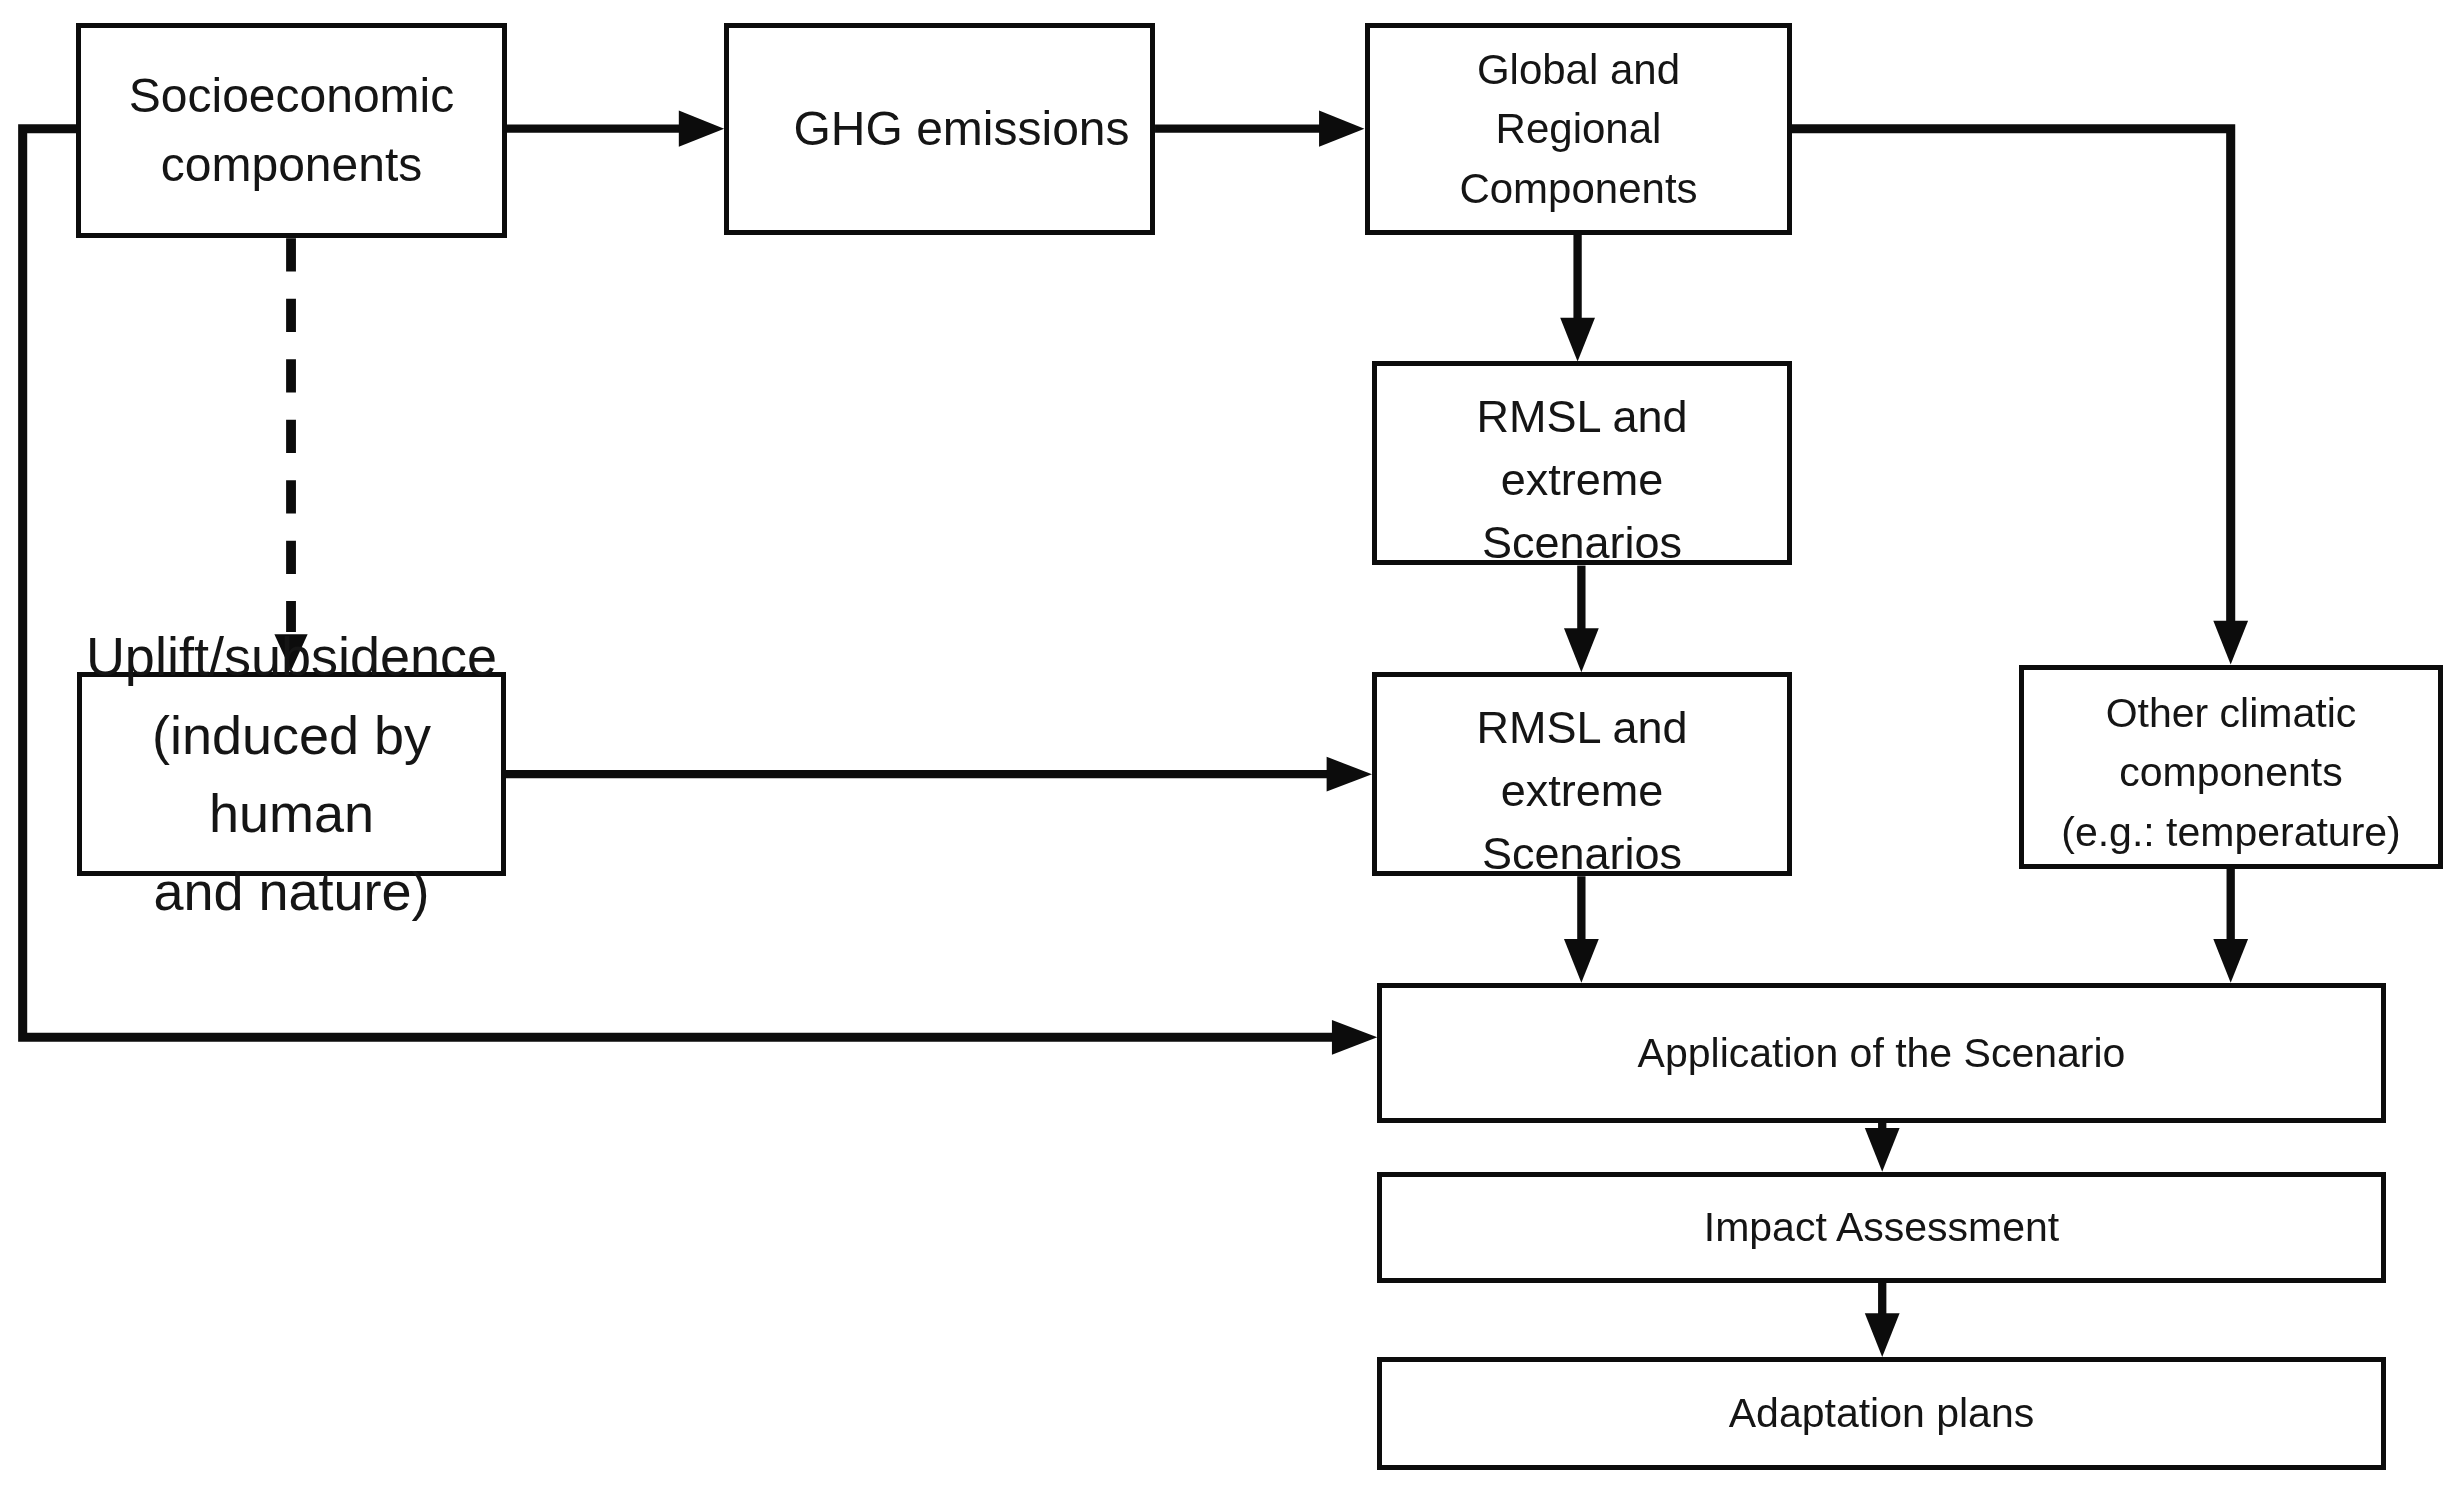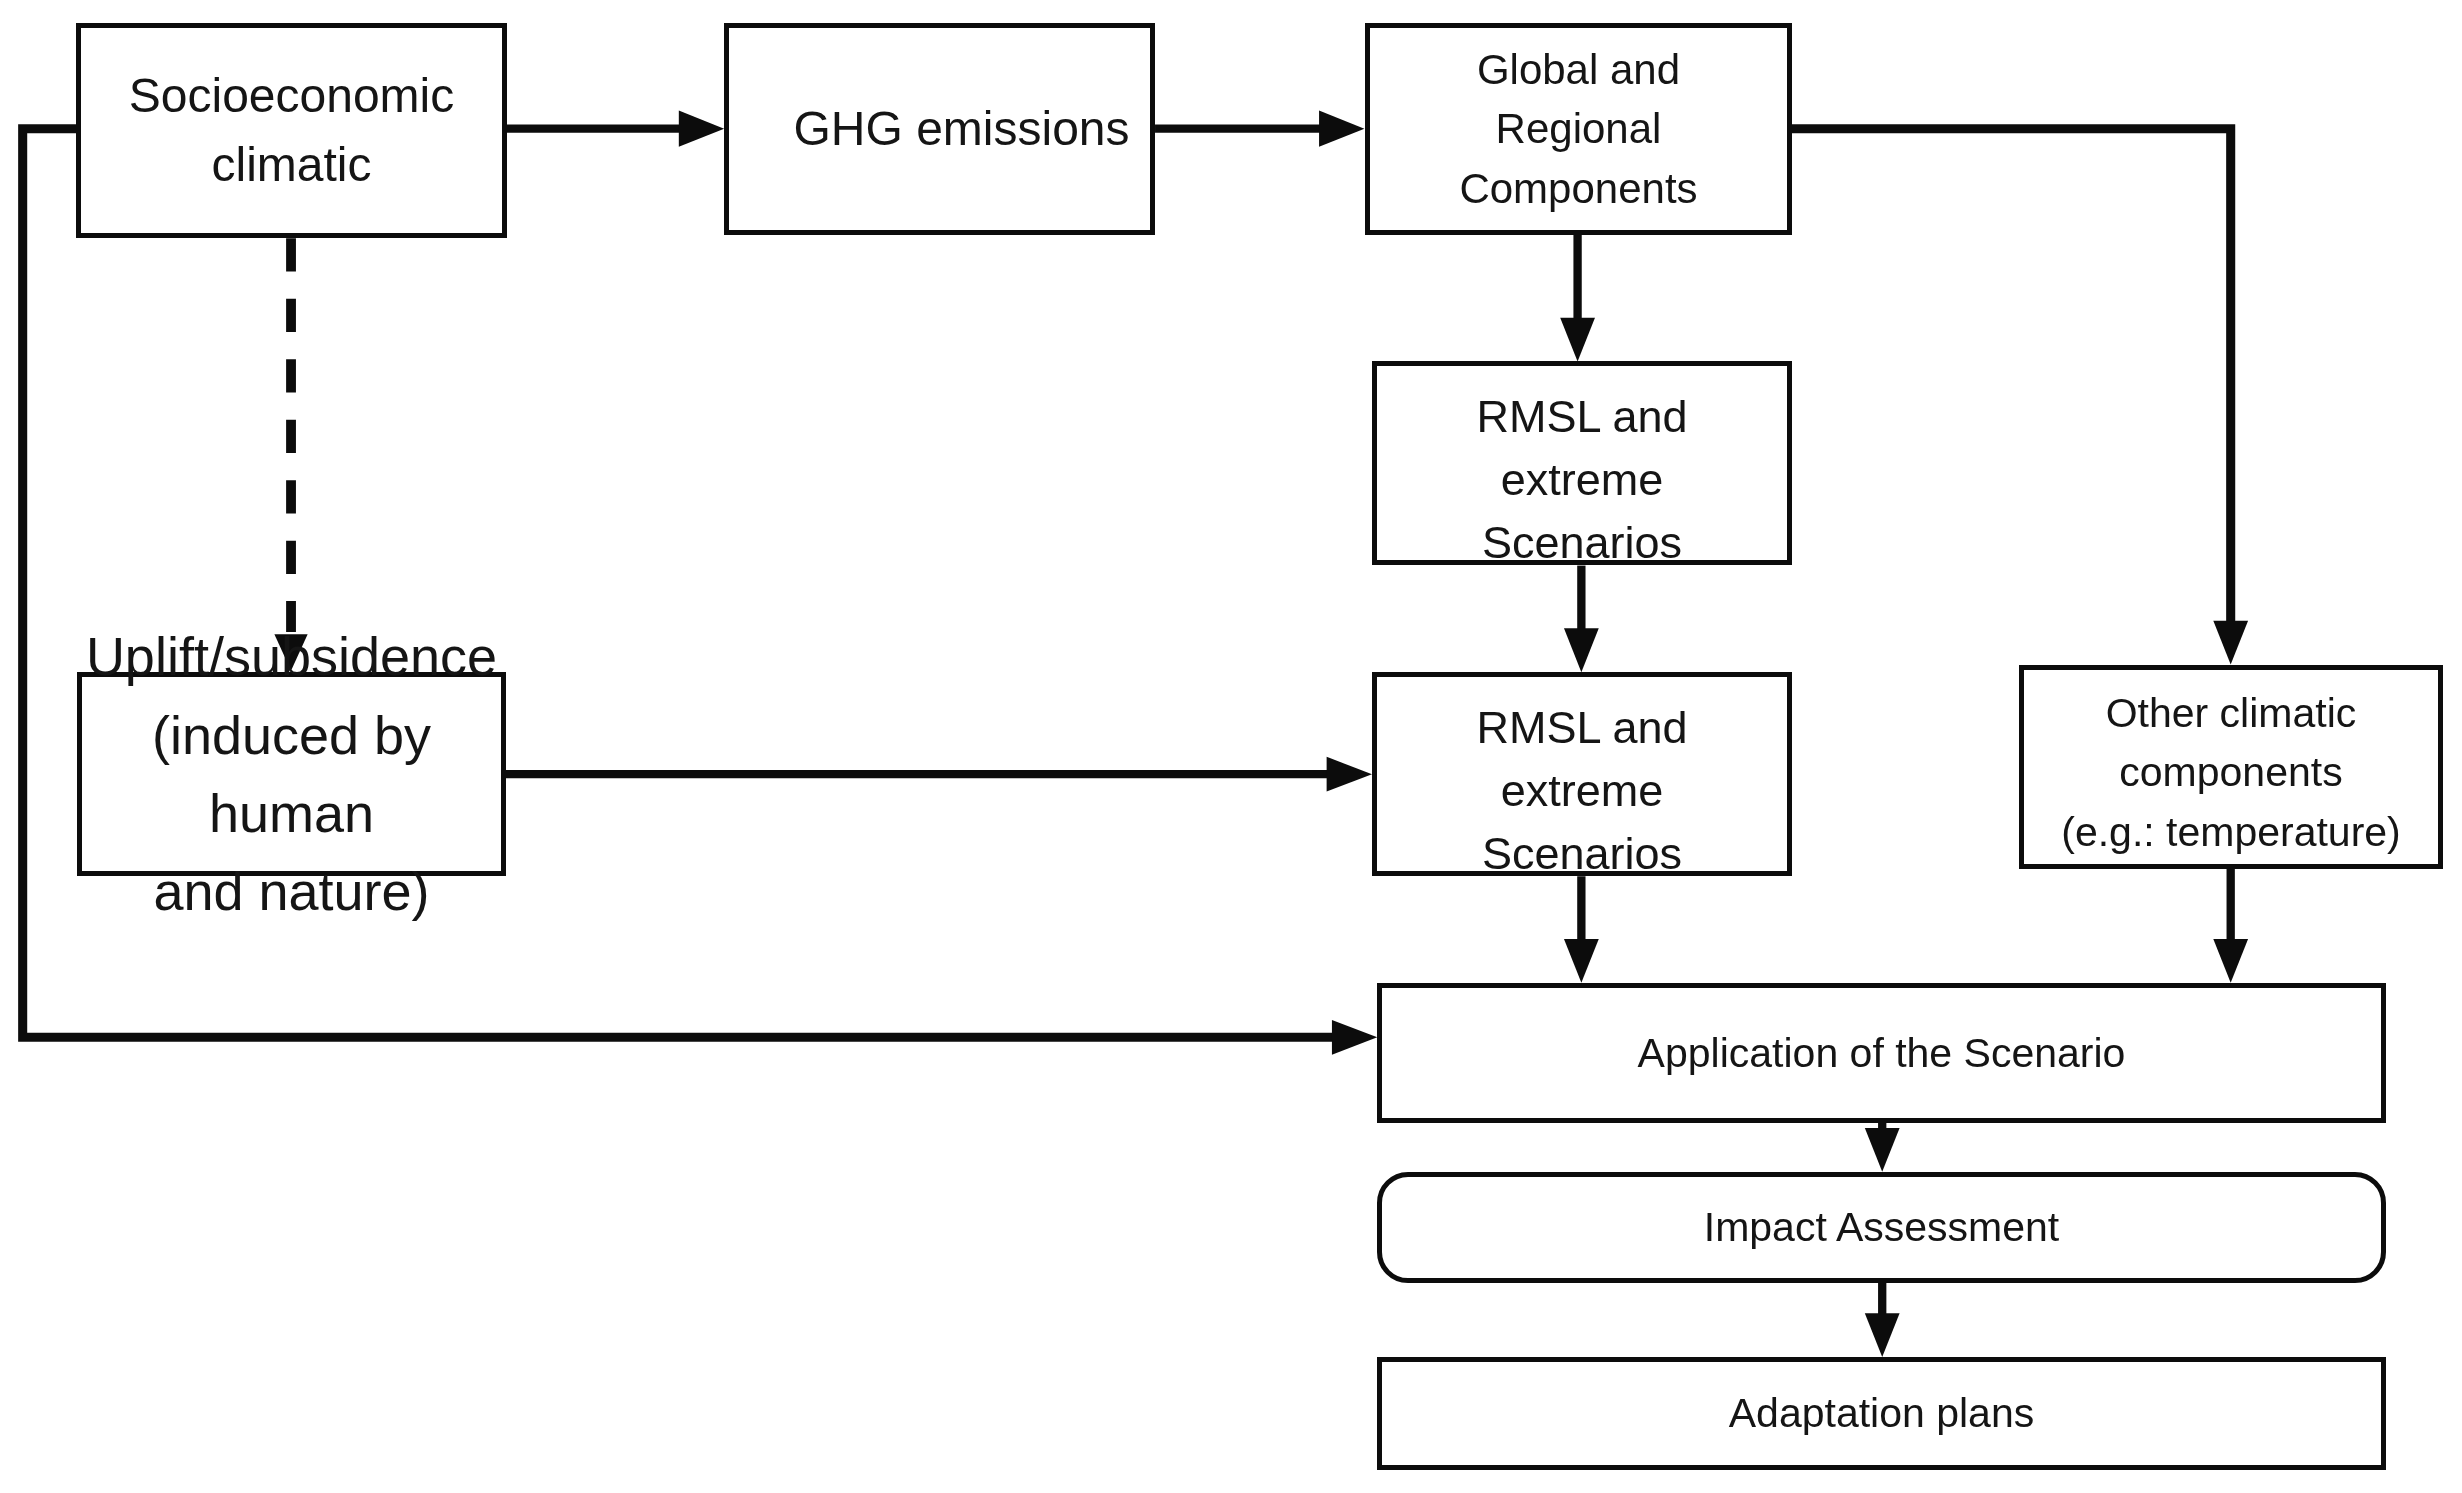--- a/index.html
+++ b/index.html
@@ -58,21 +58,21 @@
   #n-ghg    { left: 724px;  top: 23px;   width: 431px;  height: 212px; font-size: 48px; padding-left: 44px; }
   #n-glob   { left: 1365px; top: 23px;   width: 427px;  height: 212px; font-size: 42px; align-items: center; }
   #n-rmsl1  { left: 1372px; top: 361px;  width: 420px;  height: 204px; font-size: 45px; }
   #n-rmsl1 .node-label, #n-rmsl2 .node-label { line-height: 1.40; margin-top: 32px; }
   #n-rmsl2  { left: 1372px; top: 672px;  width: 420px;  height: 204px; font-size: 45px; }
   #n-uplift { left: 77px;  top: 672px;  width: 429px;  height: 204px; font-size: 54px; }
   #n-uplift .node-label { line-height: 1.45; }
   #n-other  { left: 2019px; top: 665px;  width: 424px;  height: 204px; font-size: 41px; }
   #n-other .node-label { line-height: 1.45; margin-top: 12px; }
   #n-app    { left: 1377px; top: 983px; width: 1009px; height: 140px; font-size: 41px; }
-  #n-impact { left: 1377px; top: 1172px; width: 1009px; height: 111px; font-size: 41px; border-radius: 31px; }
+  #n-impact { left: 1377px; top: 1172px; width: 1009px; height: 111px; font-size: 41px; }
   #n-adapt  { left: 1377px; top: 1357px; width: 1009px; height: 113px; font-size: 41px; justify-content: center; }
 </style>
 </head>
 <body>
 
 <div class="canvas">
 
   <svg class="wires" viewBox="0 0 3257 1976">
 
     <g>
@@ -131,21 +131,21 @@
     </g>
 
     <g>
       <line class="wire" x1="2490" y1="1697" x2="2490" y2="1744"></line>
       <polygon class="head" points="2490,1795 2467,1737 2513,1737"></polygon>
     </g>
   </svg>
 
   <div class="node" id="n-soc">
     <span class="node-label">Socioeconomic
-climatic</span>
+components</span>
   </div>
 
   <div class="node" id="n-ghg">
     <span class="node-label">GHG emissions</span>
   </div>
 
   <div class="node" id="n-glob">
     <span class="node-label">Global and
 Regional
 Components</span>

